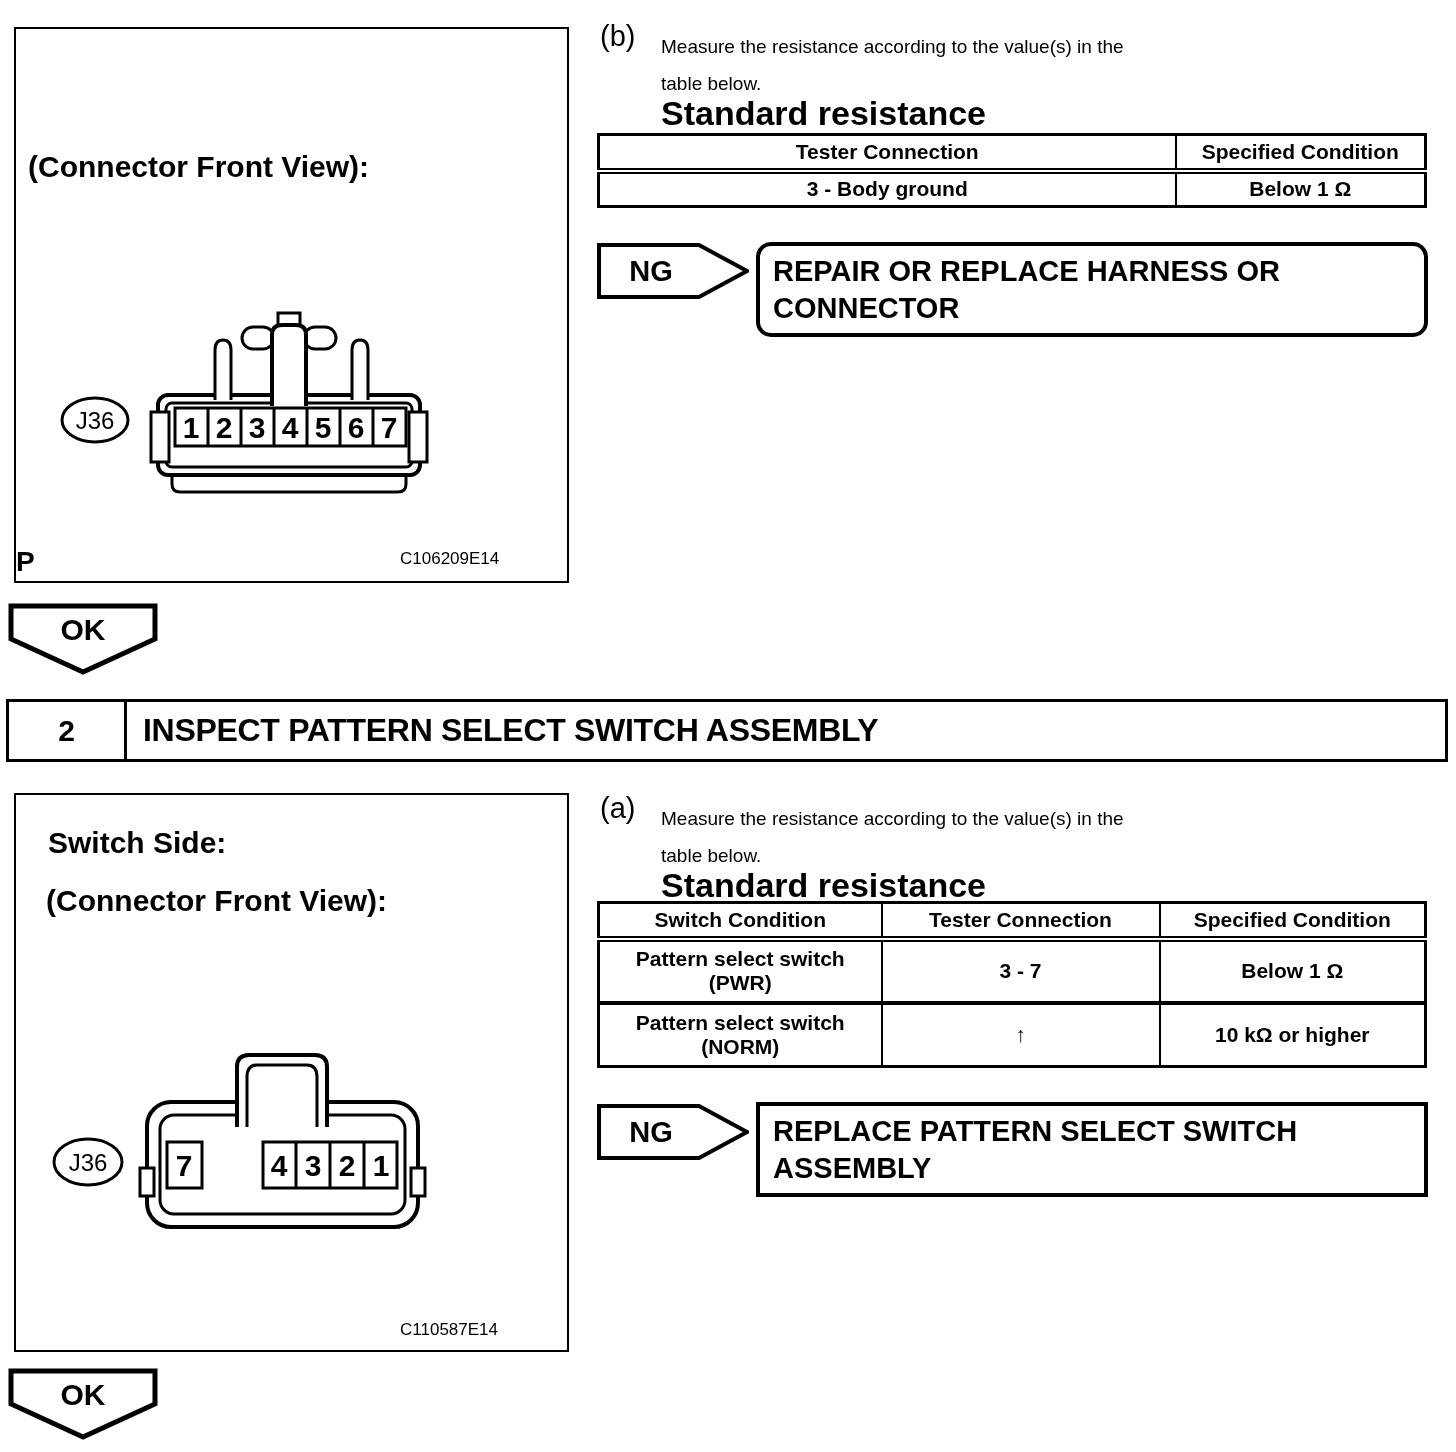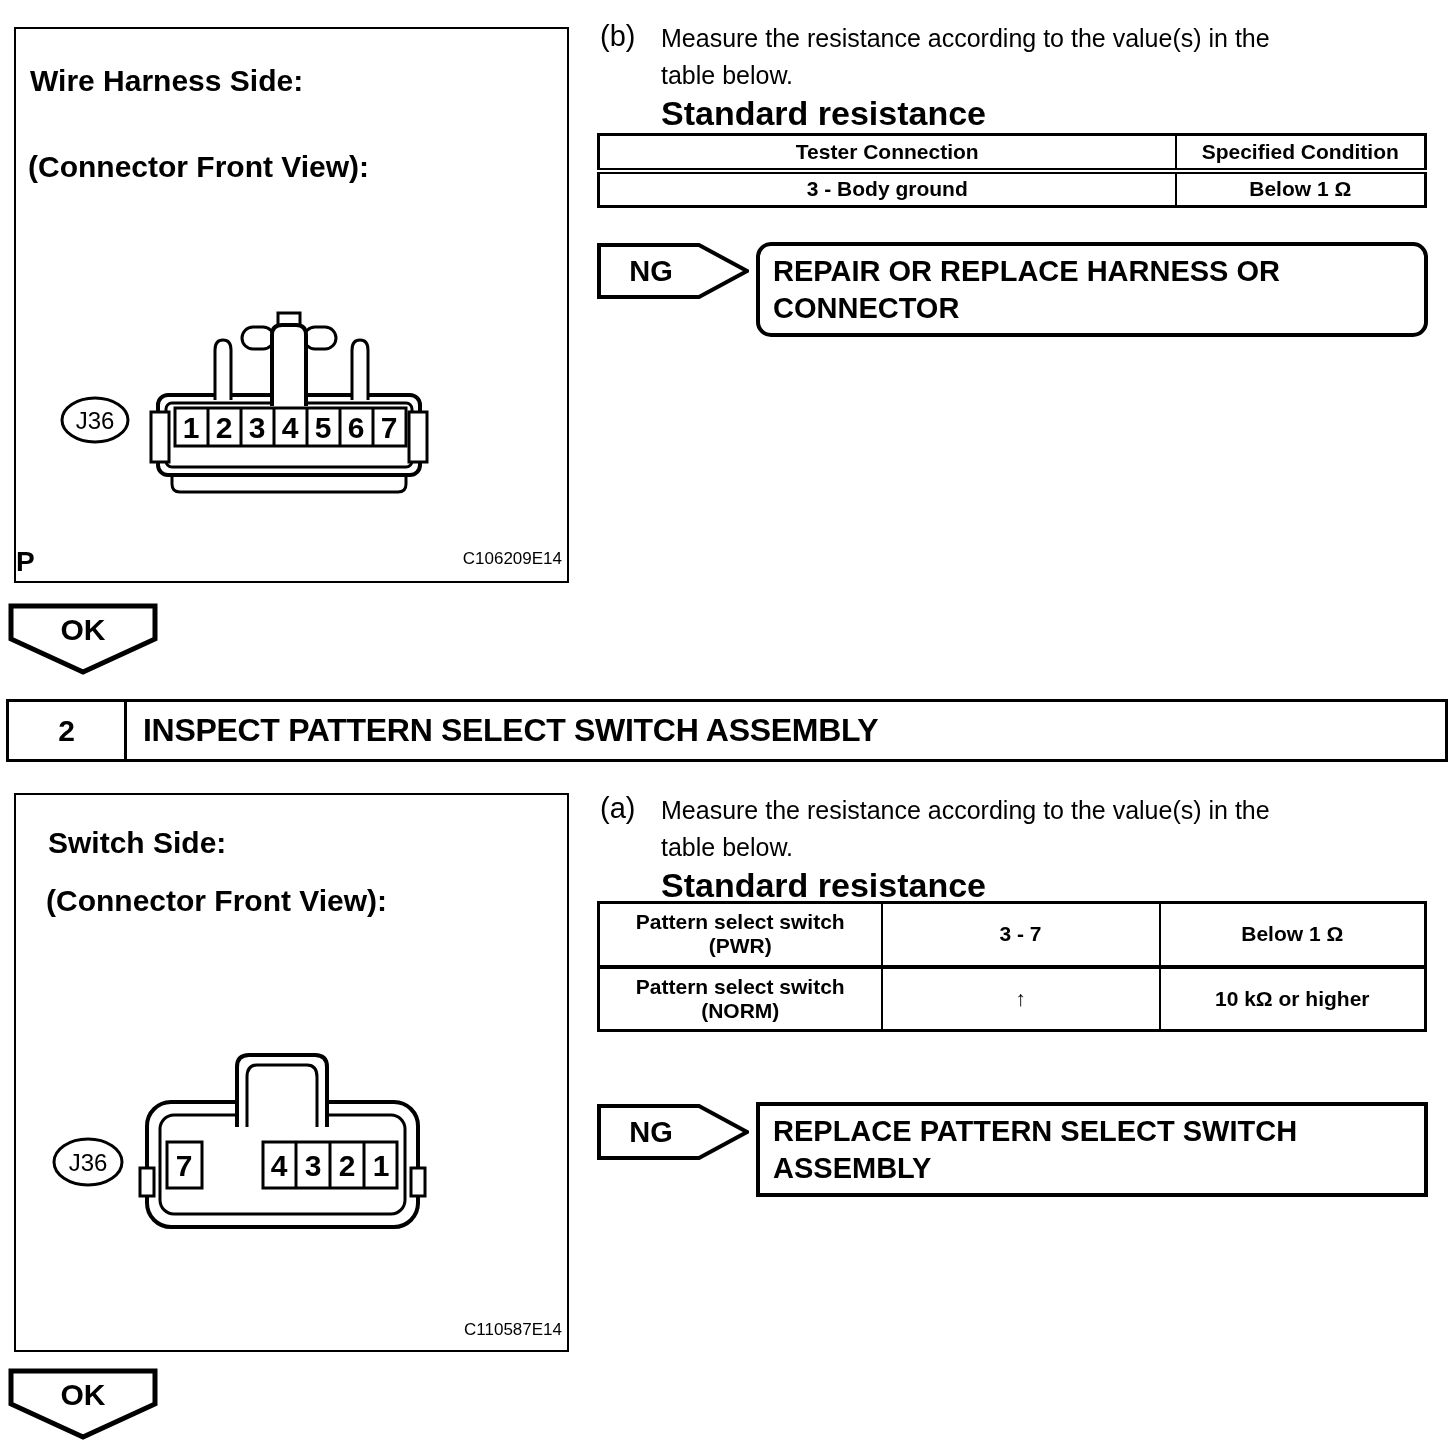--- a/index.html
+++ b/index.html
@@ -5,23 +5,23 @@
   * { margin:0; padding:0; box-sizing:border-box; }
   html,body { background:#fff; }
   .page {
     position:relative; width:1456px; height:1452px; background:#fff;
     font-family:"Liberation Sans", sans-serif; color:#000; overflow:hidden;
   }
   .figbox { position:absolute; border:2px solid #000; background:#fff; }
   .figtitle { position:absolute; font-size:30px; font-weight:700; white-space:nowrap; }
   .figsvg { position:absolute; }
   .page-letter { position:absolute; font-size:28px; font-weight:700; }
-  .figcode { position:absolute; font-size:17px; text-align:right; }
+  .figcode { position:absolute; font-size:17px; text-align:left; }
   .marker { position:absolute; font-size:29px; }
-  .instr { position:absolute; font-size:25px; line-height:37px; white-space:pre-line; }
+  .instr { position:absolute; font-size:19px; line-height:37px; white-space:pre-line;margin-top:8px; }
   .subhead { position:absolute; font-size:34px; font-weight:700; white-space:nowrap; }
   table.spec { position:absolute; border-collapse:collapse; table-layout:fixed; background:#fff; }
   table.spec th, table.spec td {
     border:2px solid #000; text-align:center; vertical-align:middle;
     font-size:21px; font-weight:700; padding:2px 14px;
   }
   table.spec { border:3px solid #000; }
   table.spec th { height:36px; border-bottom:6px double #000; }
   table.t1 td { height:36px; }
   table.t2 td { height:64px; white-space:pre-line; }
@@ -49,21 +49,20 @@
   .conn-id { font-size:24px; font-family:"Liberation Sans",sans-serif; }
   .ng-text { font-size:29px; font-weight:700; font-family:"Liberation Sans",sans-serif; }
   .ok-text { font-size:30px; font-weight:700; font-family:"Liberation Sans",sans-serif; }
 </style>
 </head>
 <body>
 
 <div class="page">
 
   <div class="figbox" style="left:14px; top:27px; width:555px; height:556px;"></div>
-  <div class="figtitle" style="left:30px; top:64px;">Wire Harness Side:</div>
   <div class="figtitle" style="left:28px; top:150px;">(Connector Front View):</div>
 
   <svg class="figsvg" style="left:20px; top:300px;" width="530" height="230" viewBox="0 0 530 230">
 
     <path d="M152,175 L386,175 L386,184 Q386,192 378,192 L160,192 Q152,192 152,184 Z" fill="#fff" stroke="#000" stroke-width="3"></path>
 
     <rect x="138" y="95" width="262" height="80" rx="10" fill="#fff" stroke="#000" stroke-width="4"></rect>
     <rect x="146" y="103" width="246" height="64" rx="6" fill="none" stroke="#000" stroke-width="3"></rect>
 
     <rect x="131" y="112" width="18" height="50" fill="#fff" stroke="#000" stroke-width="3"></rect>
@@ -180,20 +179,25 @@
 table below.</div>
   <div class="subhead" style="left:661px; top:866px;">Standard resistance</div>
 
   <table class="spec t2" style="left:597px; top:901px; width:827px;">
     <colgroup>
         <col style="width:283px;">
         <col style="width:278px;">
         <col style="width:266px;">
       </colgroup>
     <tbody>
+        <tr>
+      <th>Switch Condition</th>
+      <th>Tester Connection</th>
+      <th>Specified Condition</th>
+    </tr>
     <tr class="rowsep">
       <td>Pattern select switch
 (PWR)</td>
       <td>3 - 7</td>
       <td>Below 1 Ω</td>
     </tr>
     <tr>
       <td>Pattern select switch
 (NORM)</td>
       <td class="arrow-cell">↑</td>

